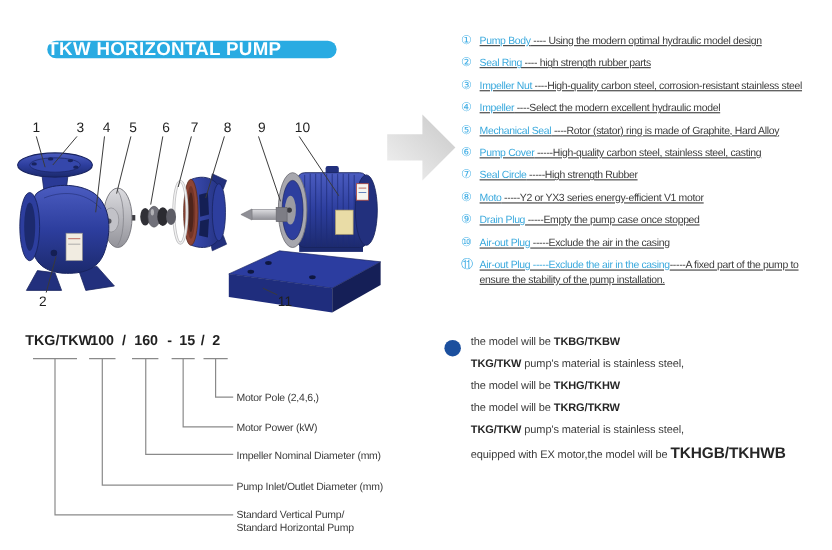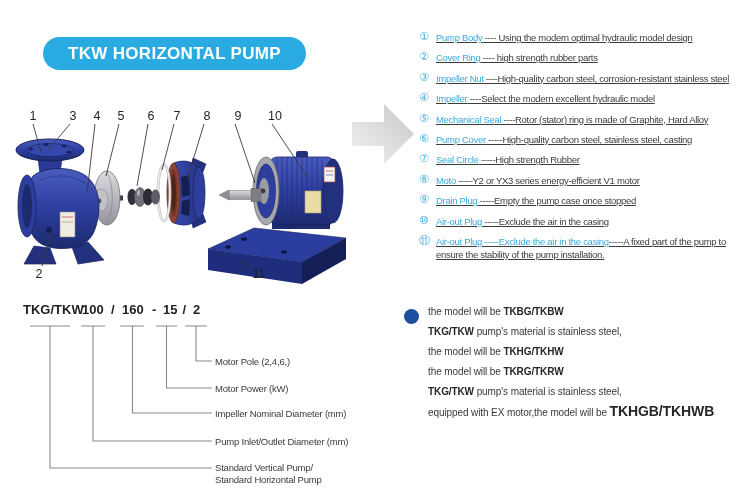--- a/index.html
+++ b/index.html
@@ -1,21 +1,21 @@
 <!DOCTYPE html>
 <html><head>
 <meta charset="utf-8">
 <style>
   html,body{margin:0;padding:0;}
   body{width:756px;height:500px;background:#fff;font-family:"Liberation Sans",sans-serif;}
   .canvas{position:relative;width:756px;height:500px;background:#fff;overflow:hidden;}
 
   
-  .banner{position:absolute;left:43px;top:37px;width:263px;height:33px;border-radius:17px;
-    background:#29abe2;display:flex;align-items:center;justify-content:center;}
+  .banner{position:absolute;left:43px;top:37px;width:263px;height:16px;border-radius:17px;
+    background:#29abe2;display:flex;align-items:center;}
   .banner span{color:#fff;font-weight:bold;font-size:17px;letter-spacing:.3px;}
 
   
   .diagram{position:absolute;left:0;top:95px;width:430px;height:205px;}
 
   
   .parts-list{position:absolute;left:419px;top:31px;width:336px;}
   .part-row{display:flex;line-height:13px;margin-bottom:7.4px;white-space:nowrap;
     font-size:9.5px;letter-spacing:-0.3px;color:#3c3c3c;}
   .part-row.wrap{white-space:normal;}
@@ -197,21 +197,21 @@
     </g>
   </svg>
 
   <div class="parts-list">
     <div class="part-row">
       <span class="pnum">①</span>
       <span class="ptext"><span class="pname">Pump Body</span><span class="pdesc"> ---- Using the modern optimal hydraulic model design</span></span>
     </div>
     <div class="part-row">
       <span class="pnum">②</span>
-      <span class="ptext"><span class="pname">Cover Ring</span><span class="pdesc"> ---- high strength rubber parts</span></span>
+      <span class="ptext"><span class="pname">Seal Ring</span><span class="pdesc"> ---- high strength rubber parts</span></span>
     </div>
     <div class="part-row">
       <span class="pnum">③</span>
       <span class="ptext"><span class="pname">Impeller Nut</span><span class="pdesc"> ----High-quality carbon steel, corrosion-resistant stainless steel</span></span>
     </div>
     <div class="part-row">
       <span class="pnum">④</span>
       <span class="ptext"><span class="pname">Impeller</span><span class="pdesc"> ----Select the modern excellent hydraulic model</span></span>
     </div>
     <div class="part-row">

